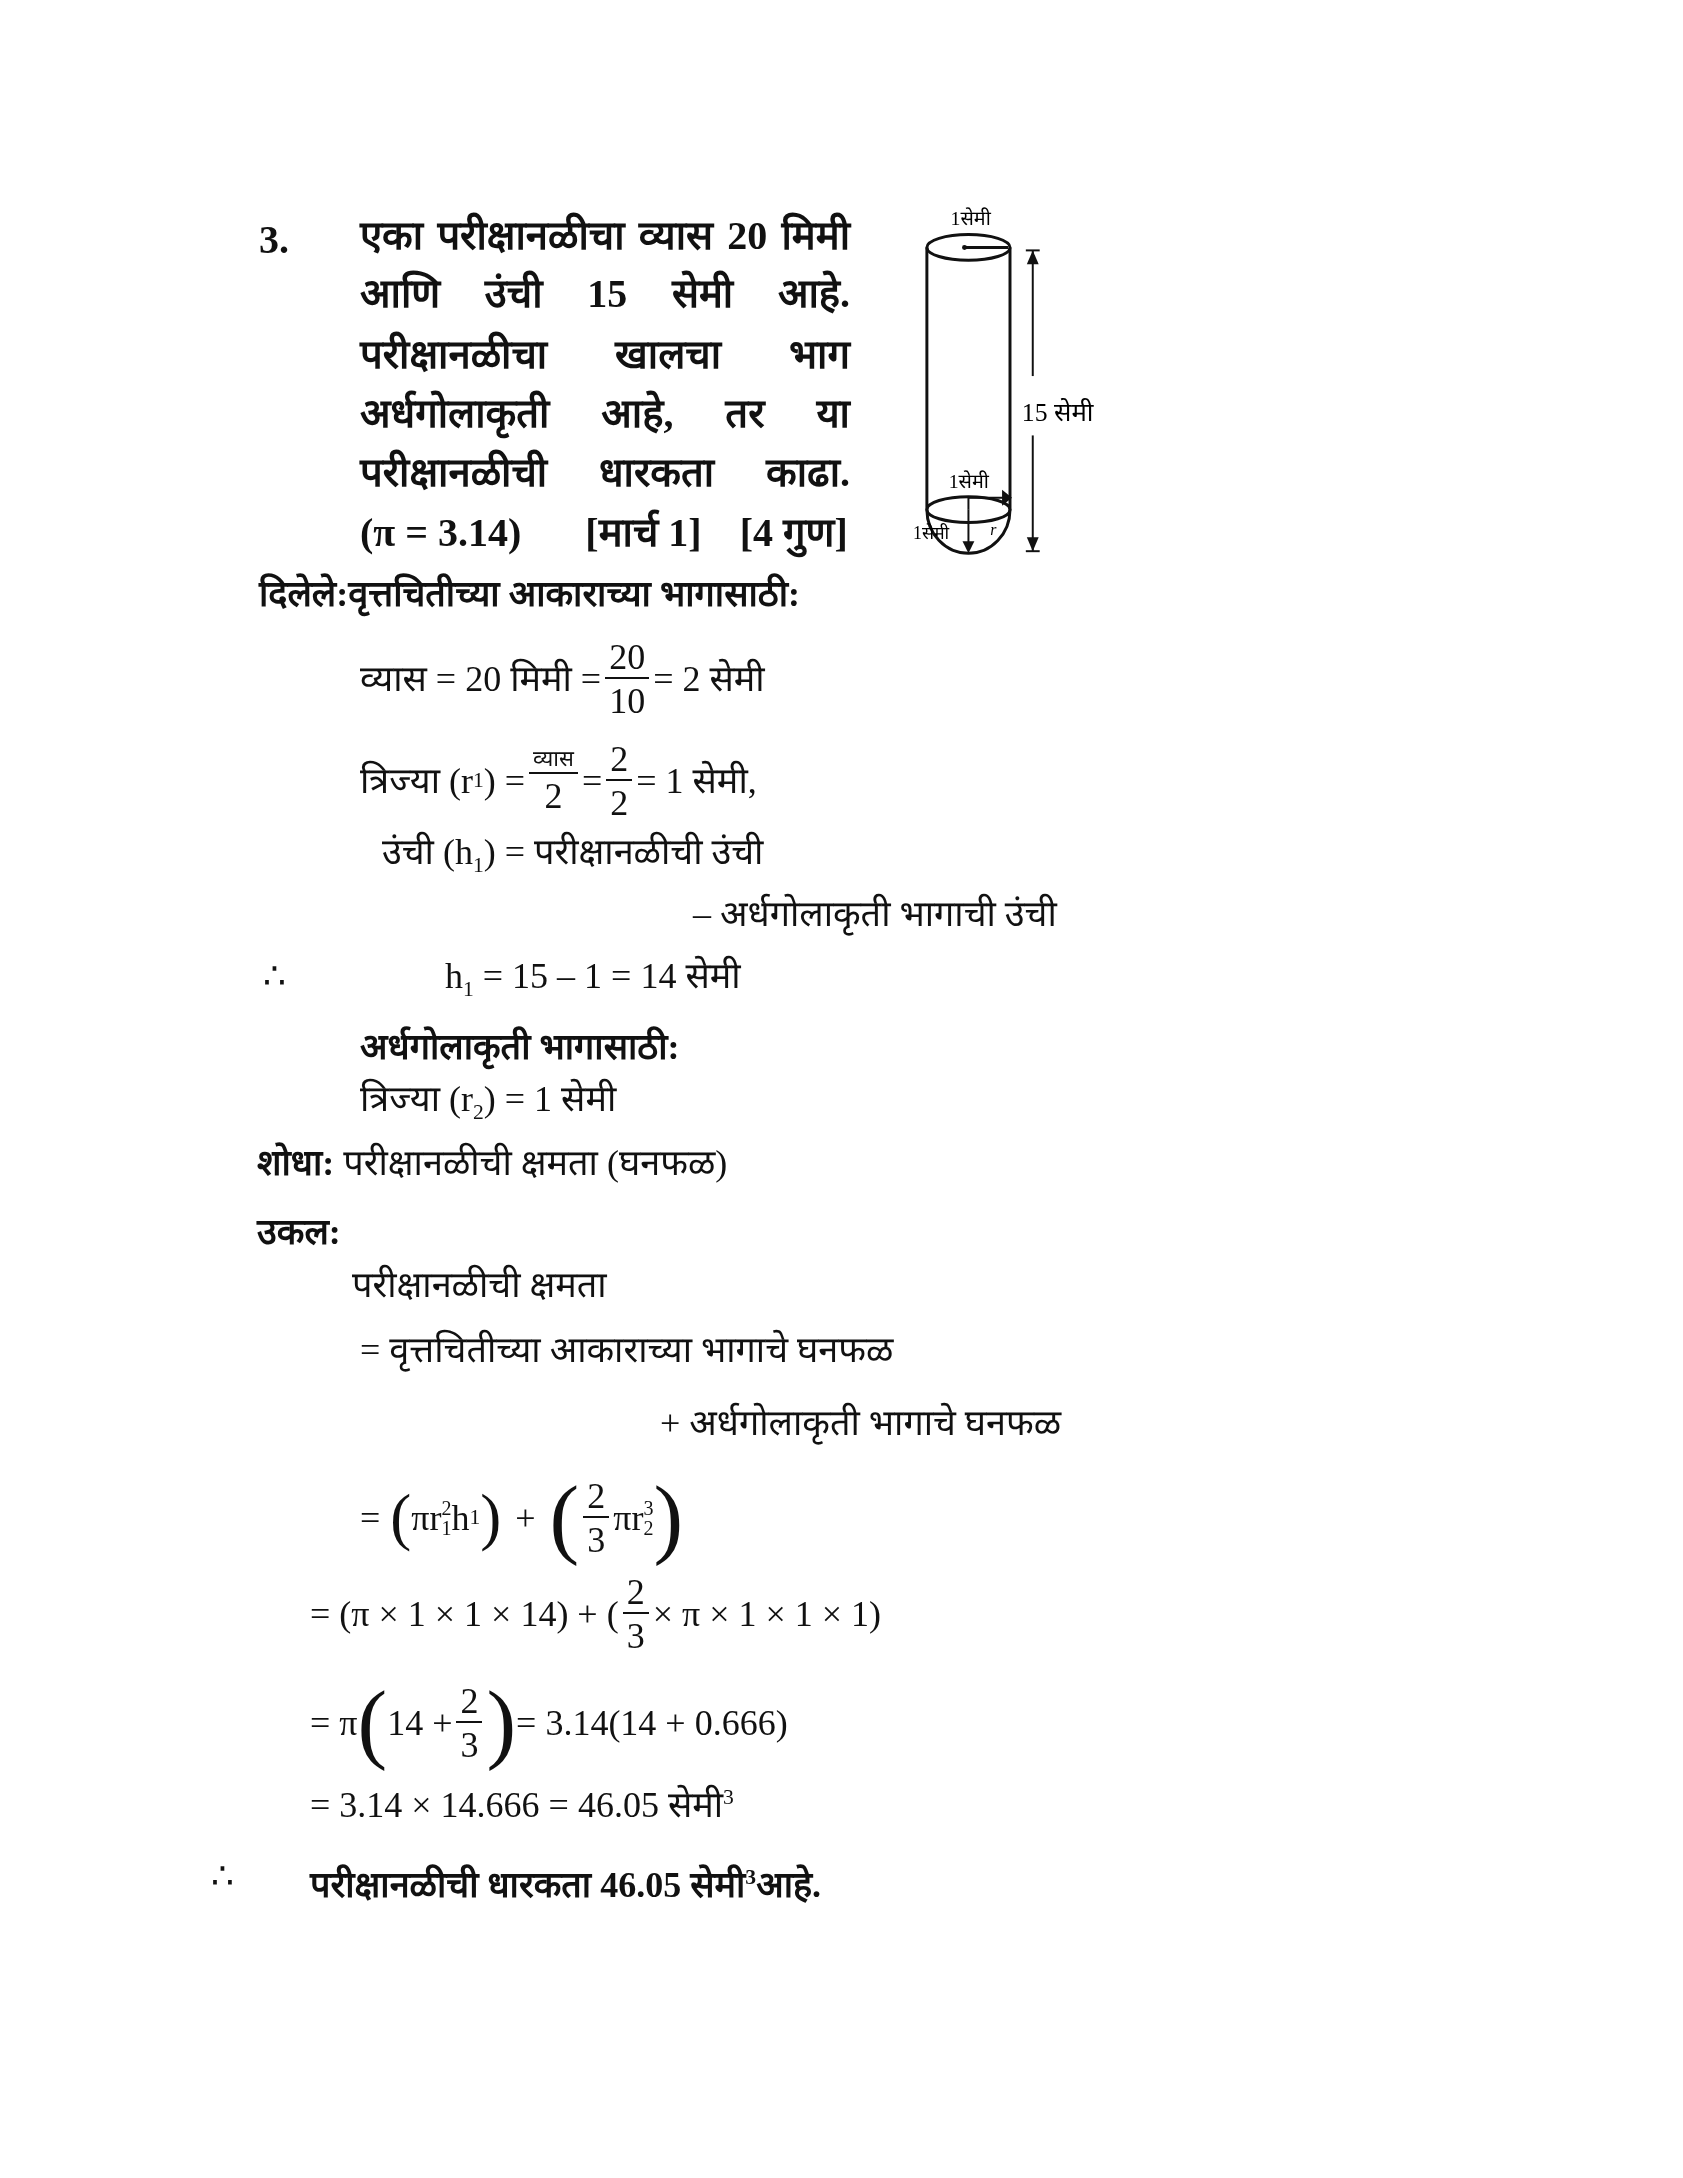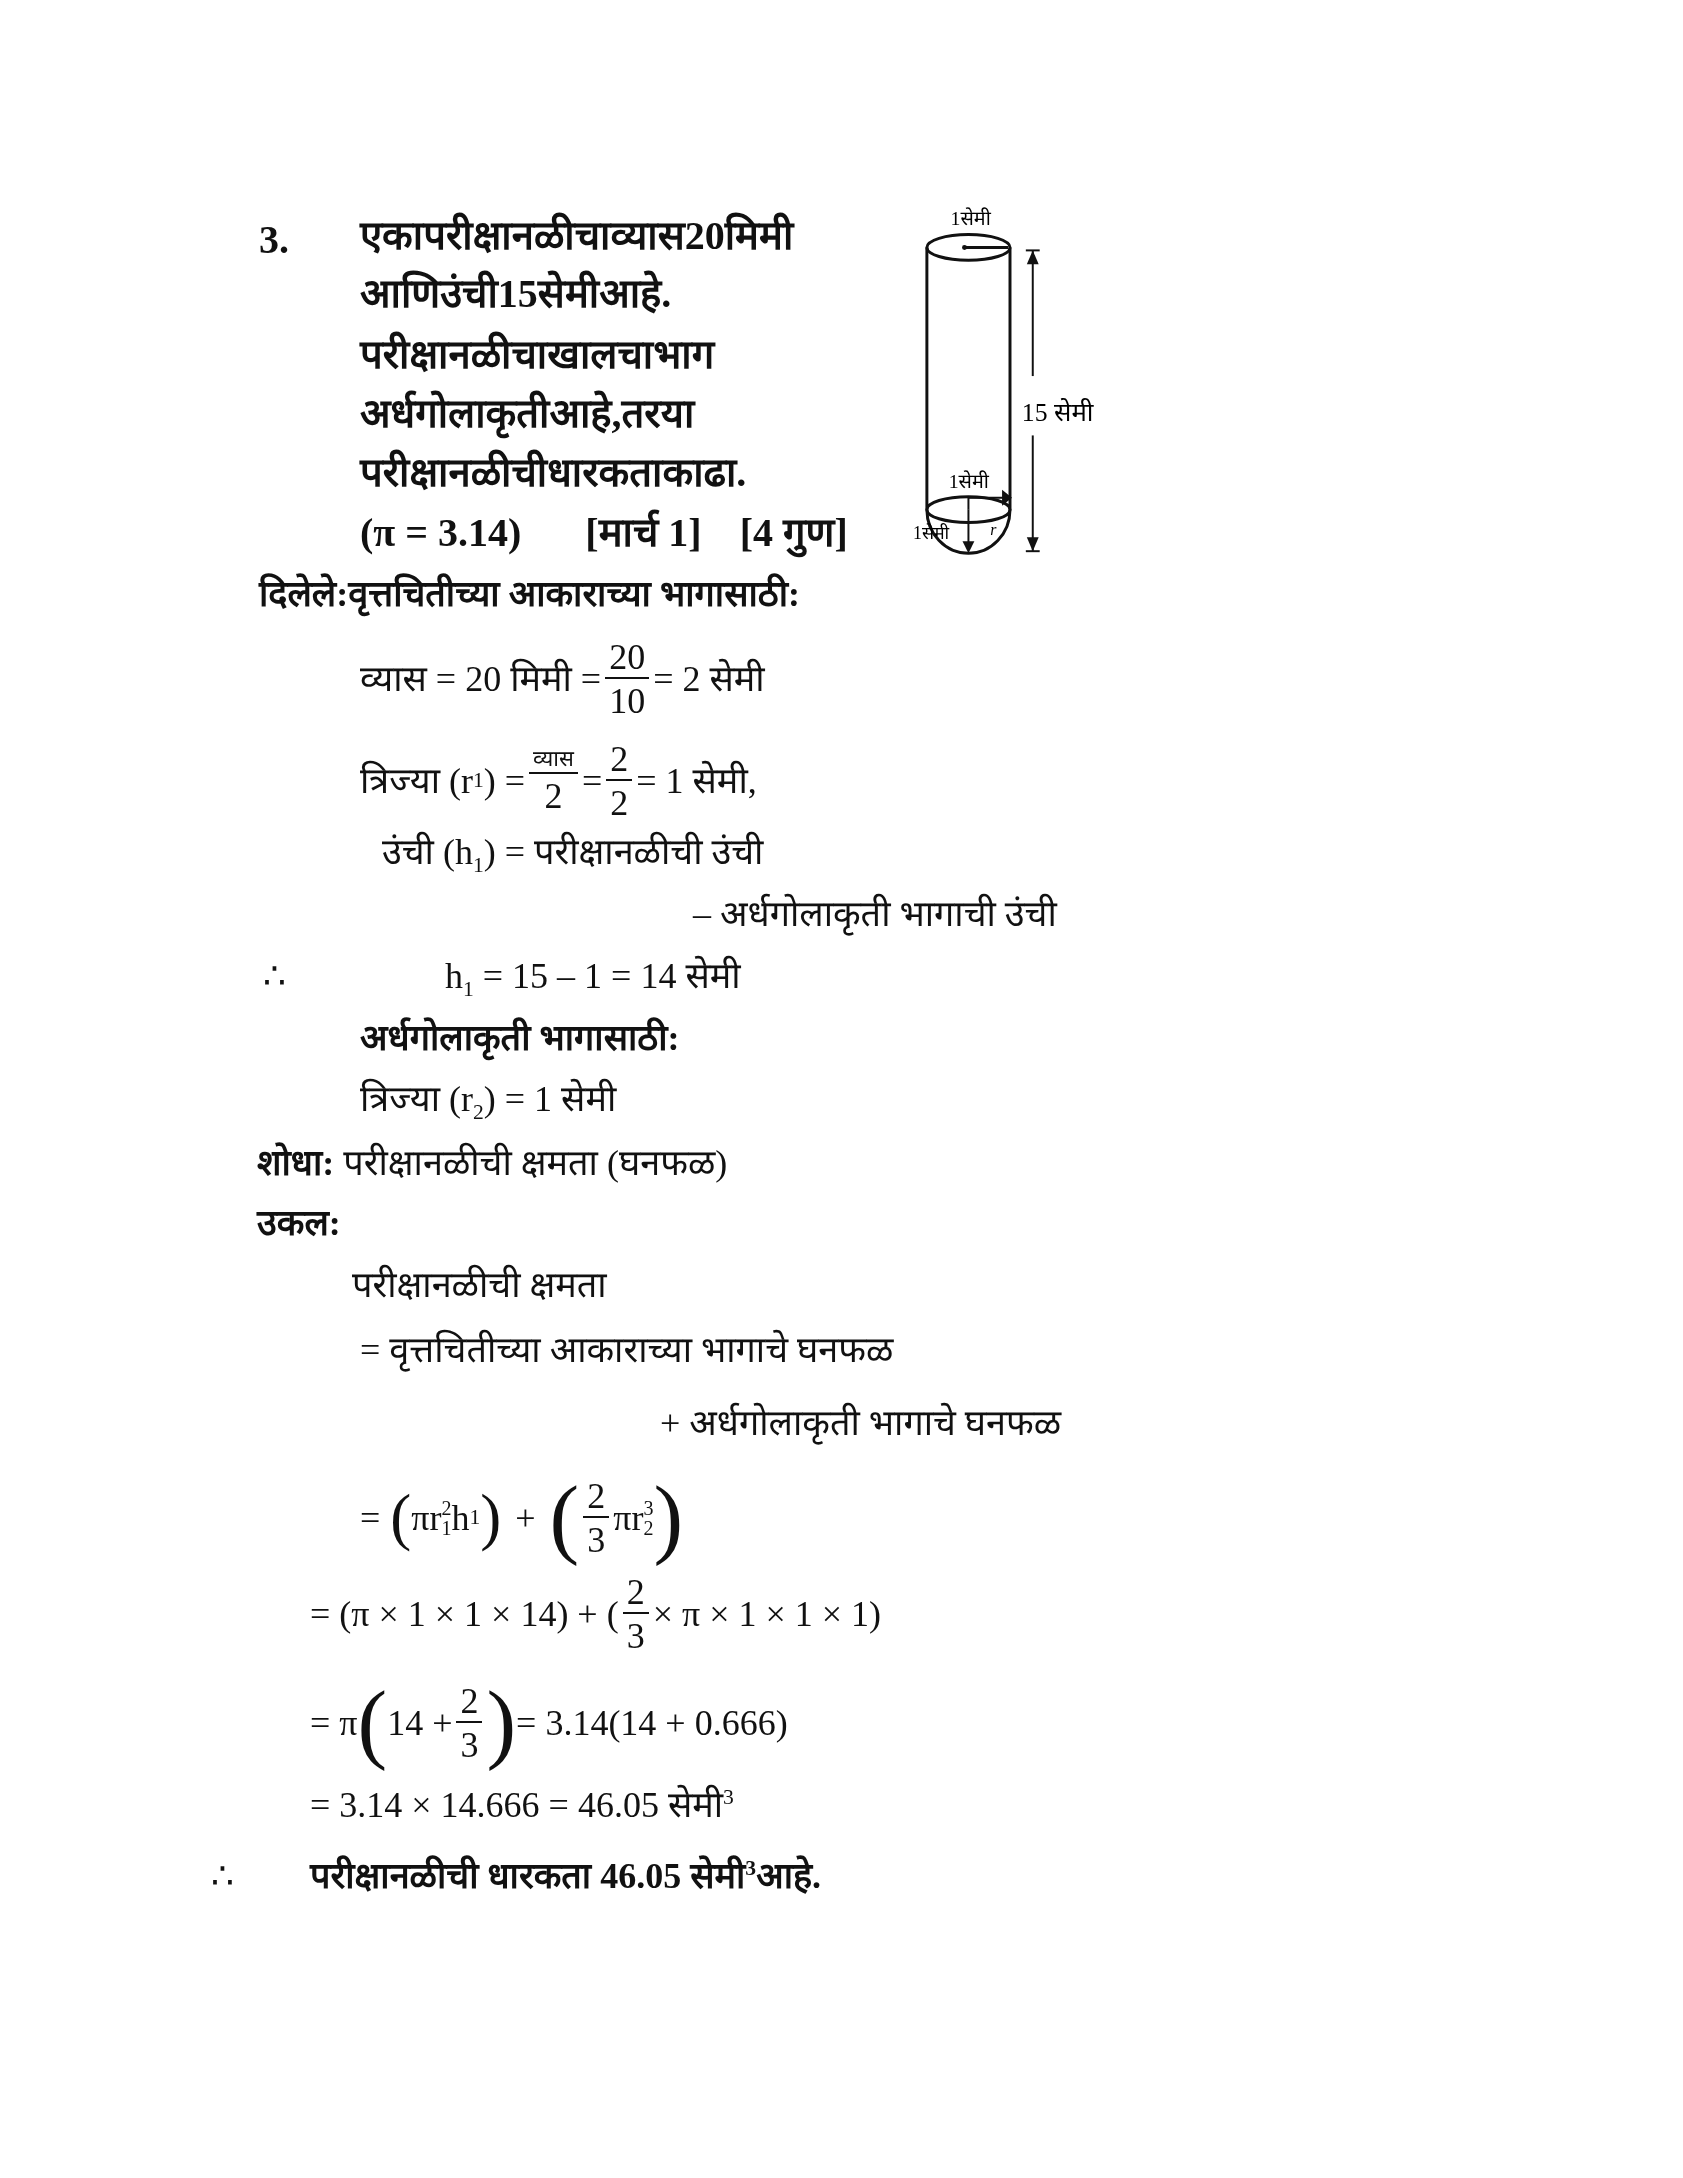--- a/index.html
+++ b/index.html
@@ -1,28 +1,28 @@
 <!DOCTYPE html>
 <html><head>
 <meta charset="utf-8">
 <style>
   html,body{margin:0;padding:0;background:#ffffff;}
   body{width:1683px;height:2178px;position:relative;overflow:hidden;
        font-family:"Liberation Serif","DejaVu Serif",serif;color:#111;}
   .abs{position:absolute;white-space:nowrap;}
   .q{font-size:40px;font-weight:bold;line-height:1;}
-  .b{font-weight:bold;}
+  .b{font-weight:bold;margin-top:9px;}
   .t{font-size:36px;line-height:1;}
   .frac{display:inline-flex;flex-direction:column;align-items:center;vertical-align:middle;margin:0 4px;line-height:1;}
   .frac .num{border-bottom:2px solid #111;padding:0 4px 2px 4px;}
   .frac .den{padding-top:4px;}
   .frac.small .num{font-size:22px;}
   sub,sup{font-size:60%;}
   .big-paren{font-size:63px;vertical-align:middle;line-height:1;font-weight:normal;}
-  .just{display:flex;justify-content:flex-start;width:490px;}
+  .just{display:flex;justify-content:space-between;width:490px;}
   svg text{font-family:"Liberation Serif","DejaVu Serif",serif;}
 </style>
 </head>
 <body>
 
 <div class="abs q" style="left:259px;top:220px;">3.</div>
 
 <div class="abs q just" style="left:360px;top:216px;">
   <span>एका</span>
   <span>परीक्षानळीचा</span>

